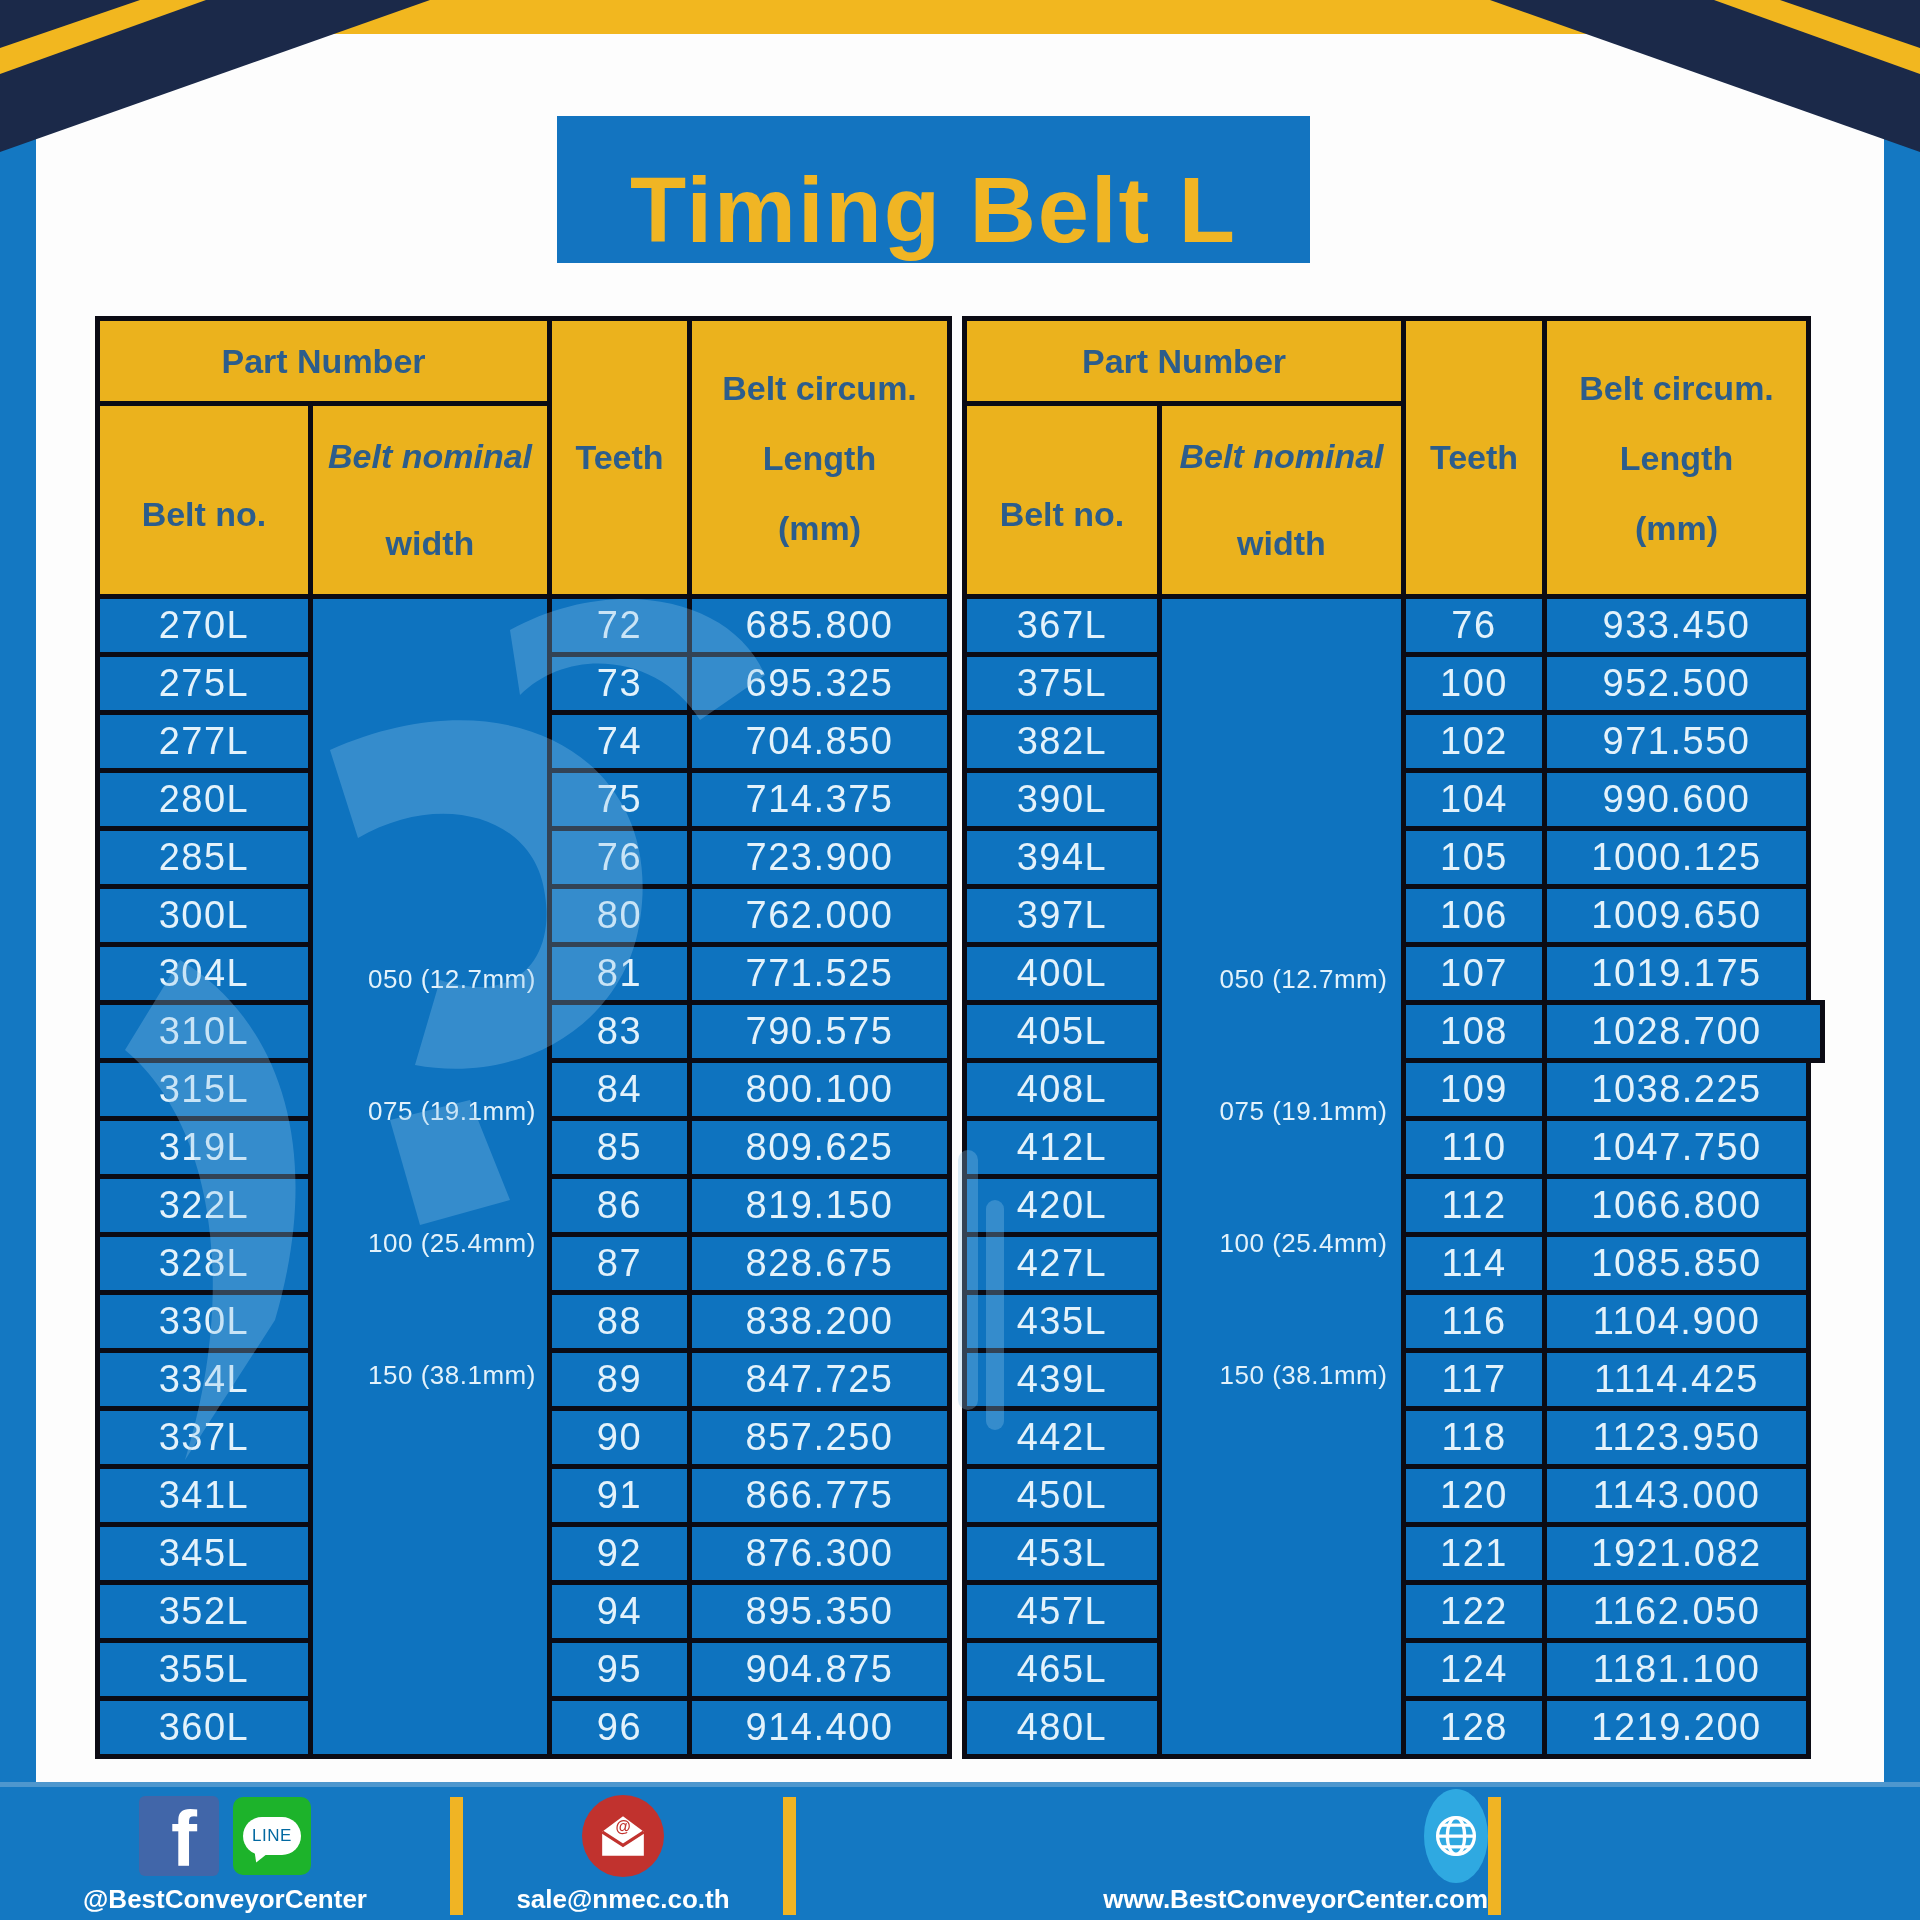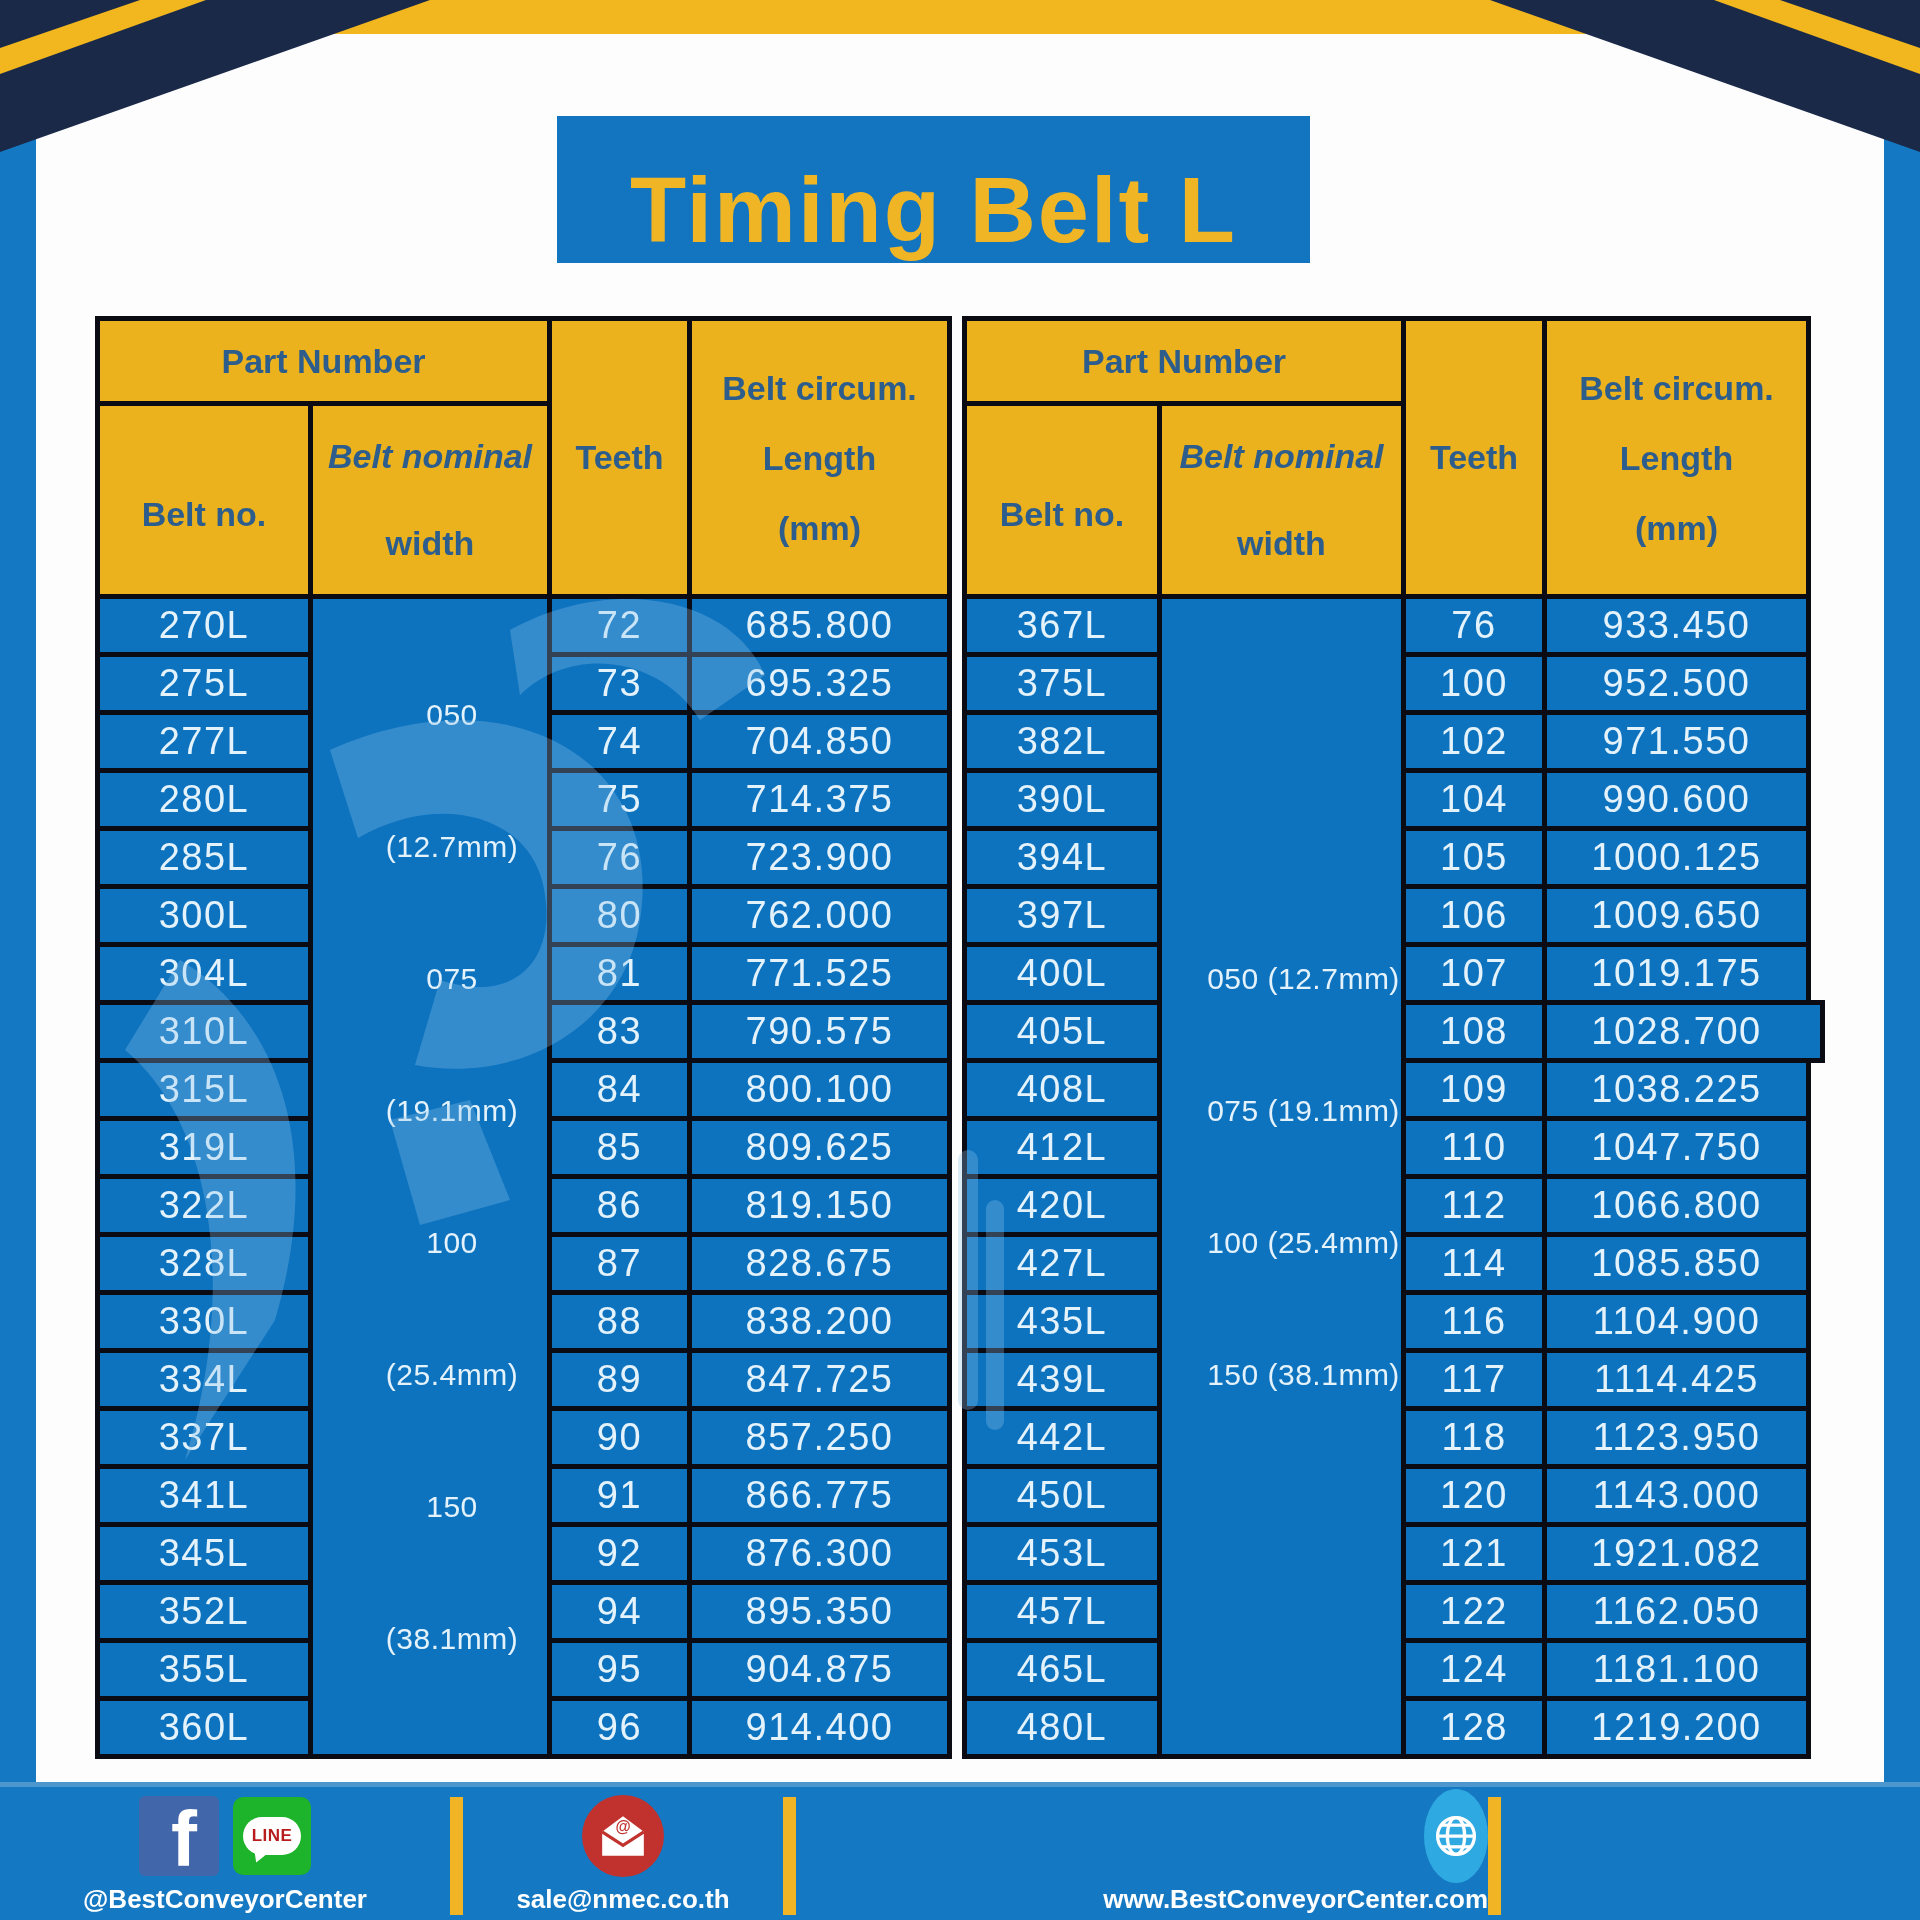--- a/index.html
+++ b/index.html
@@ -29,21 +29,21 @@
   .th-beltno{vertical-align:middle;padding-top:28px !important;}
   .th-nominal span{display:block;}
   .th-nominal .l1{margin-bottom:48px;font-style:italic;}
   .th-teeth,.th-circum{vertical-align:middle;}
   .th-circum span{display:block;line-height:70px;}
   table.belt-table tbody td{background:#0E73BF;color:#E3F2FB;font-size:38px;height:53px;
        letter-spacing:1.5px;font-weight:400;}
   td.c-teeth{font-size:37px;}
   td.c-len{font-size:36px;letter-spacing:1px;}
   td.c-width{vertical-align:middle;}
-  .width-opt{font-size:30px;line-height:132px;letter-spacing:0.5px;padding-left:44px;}
+  .width-opt{font-size:26px;line-height:132px;letter-spacing:0.5px;padding-left:44px;}
   td.ext{position:relative;}
   td.ext::after{content:"";position:absolute;right:-19px;top:-5px;bottom:-5px;width:14px;
        background:#0E73BF;border:5px solid #0B0B14;border-left:none;}
 
   
   .watermark{position:absolute;left:90px;top:560px;z-index:2;opacity:0.30;pointer-events:none;}
 
   
   .footer{position:absolute;left:0;right:0;bottom:0;height:138px;background:#1478C2;z-index:3;
           border-top:5px solid #4E97CE;box-sizing:border-box;display:flex;align-items:stretch;}
@@ -53,21 +53,21 @@
   .flabel{color:#FFFFFF;font-weight:bold;font-size:26px;line-height:40px;white-space:nowrap;}
   .fdivider{width:13px;height:118px;background:#F0B424;align-self:center;margin-top:4px;}
 
   .fb-icon{width:80px;height:80px;background:#4166A9;border-radius:6px;overflow:hidden;
            display:flex;align-items:flex-end;justify-content:center;}
   .fb-icon span{color:#fff;font-size:78px;font-weight:bold;line-height:74px;transform:translateX(5px);}
   .line-icon{width:78px;height:78px;background:#1DB32B;border-radius:10px;position:relative;
              display:flex;align-items:center;justify-content:center;}
   .line-bubble{width:58px;height:38px;background:#fff;border-radius:19px;display:flex;
                align-items:center;justify-content:center;position:relative;}
-  .line-bubble span{color:#b91c1c;font-weight:bold;font-size:17px;letter-spacing:0.5px;}
+  .line-bubble span{color:#0369a1;font-weight:normal;font-size:17px;letter-spacing:0.5px;}
   .line-bubble::after{content:"";position:absolute;left:9px;bottom:-8px;width:0;height:0;
       border-left:6px solid transparent;border-right:8px solid transparent;border-top:12px solid #fff;
       transform:rotate(18deg);}
   .mail-icon{width:82px;height:82px;background:#C1322E;border-radius:50%;display:flex;
              align-items:center;justify-content:center;}
   .globe-icon{width:64px;height:94px;background:#2FA9E1;border-radius:50%;display:flex;
               align-items:center;justify-content:center;}
   .phone-icon{width:86px;height:86px;background:#F2CC44;border-radius:50%;display:flex;
               align-items:center;justify-content:center;}
 </style>

